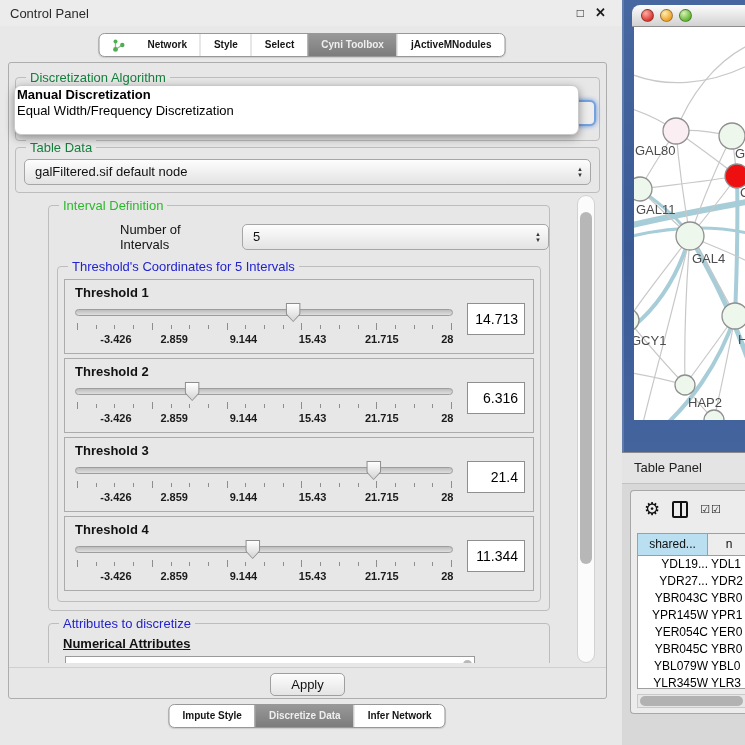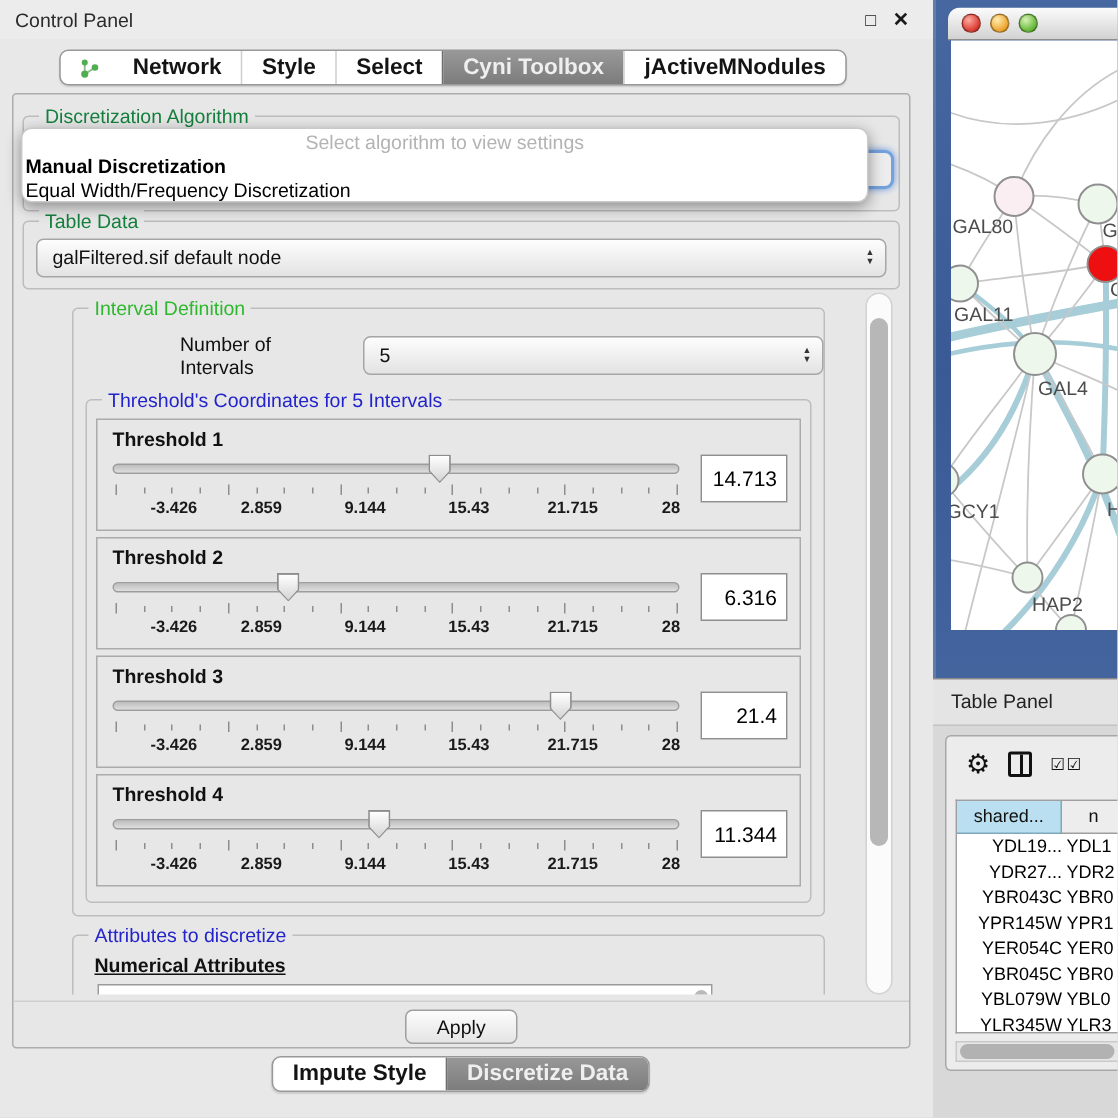--- a/index.html
+++ b/index.html
@@ -12,21 +12,21 @@
   .cp-titlebar { position:relative; height:26px; background:#ececec; display:flex; align-items:center;
                  padding-left:10px; font-size:13px; color:#2b2b2b; }
   .win-btn { position:absolute; top:5px; font-size:13px; color:#1a1a1a; line-height:16px; cursor:default; }
   .win-btn.float { right:38px; font-size:12px; }
   .win-btn.close { right:16px; font-weight:bold; }
 
   .segbar { position:absolute; display:flex; height:24px; background:#fff; border:1px solid #989898;
             border-radius:6px; overflow:hidden; box-shadow:0 1px 1px rgba(0,0,0,.12); }
   .segbar.top { top:33px; left:302px; transform:translateX(-50%); }
   .segbar.bottom { top:704px; left:307px; transform:translateX(-50%); }
-  .seg { display:flex; align-items:center; gap:22px; padding:0 13px; font-size:15px; font-weight:600;
+  .seg { display:flex; align-items:center; gap:22px; padding:0 13px; font-size:10px; font-weight:600;
          color:#141414; line-height:22px; white-space:nowrap; }
   .seg + .seg { border-left:1px solid #cfcfcf; }
   .seg.sel { background:linear-gradient(#989898,#7c7c7c); color:#efefef; border-left-color:#6f6f6f; }
 
   .cp-body { position:absolute; left:8px; top:62px; width:599px; height:637px; background:#e7e7e7;
              border:1px solid #adadad; border-radius:3px; }
 
   .group { position:relative; border:1px solid #bdbdbd; border-radius:4px; }
   .legend { position:absolute; top:-8px; left:10px; background:#e7e7e7; padding:0 4px; font-size:13px; color:#15803d; }
   .legend.green { color:#2eb82e; }
@@ -175,21 +175,20 @@
 
     <div class="cp-body">
 
       <div class="group alg-group">
         <span class="legend">Discretization Algorithm</span>
       </div>
 
       <div class="combo-fragment"></div>
 
       <div class="popup">
-        <div class="prompt">Select algorithm to view settings</div>
         <div class="opt first">Manual Discretization</div>
         <div class="opt">Equal Width/Frequency Discretization</div>
       </div>
 
       <div class="group td-group">
         <span class="legend">Table Data</span>
         <div class="combo">
           <span>galFiltered.sif default node</span>
           <span class="stepper">▲<br>▼</span>
         </div>
@@ -411,20 +410,23 @@
         <button class="apply-btn">Apply</button>
       </div>
     </div>
 
     <div class="segbar bottom" id="bottomTabs">
         <div class="seg">
           <span>Impute Style</span>
         </div>
         <div class="seg sel">
           <span>Discretize Data</span>
+        </div>
+        <div class="seg">
+          <span>Infer Network</span>
         </div>
       </div>
   </div>
 
   <div class="right">
 
     <div class="netwin">
       <div class="net-titlebar">
         <span class="light red"></span>
         <span class="light yellow"></span>

